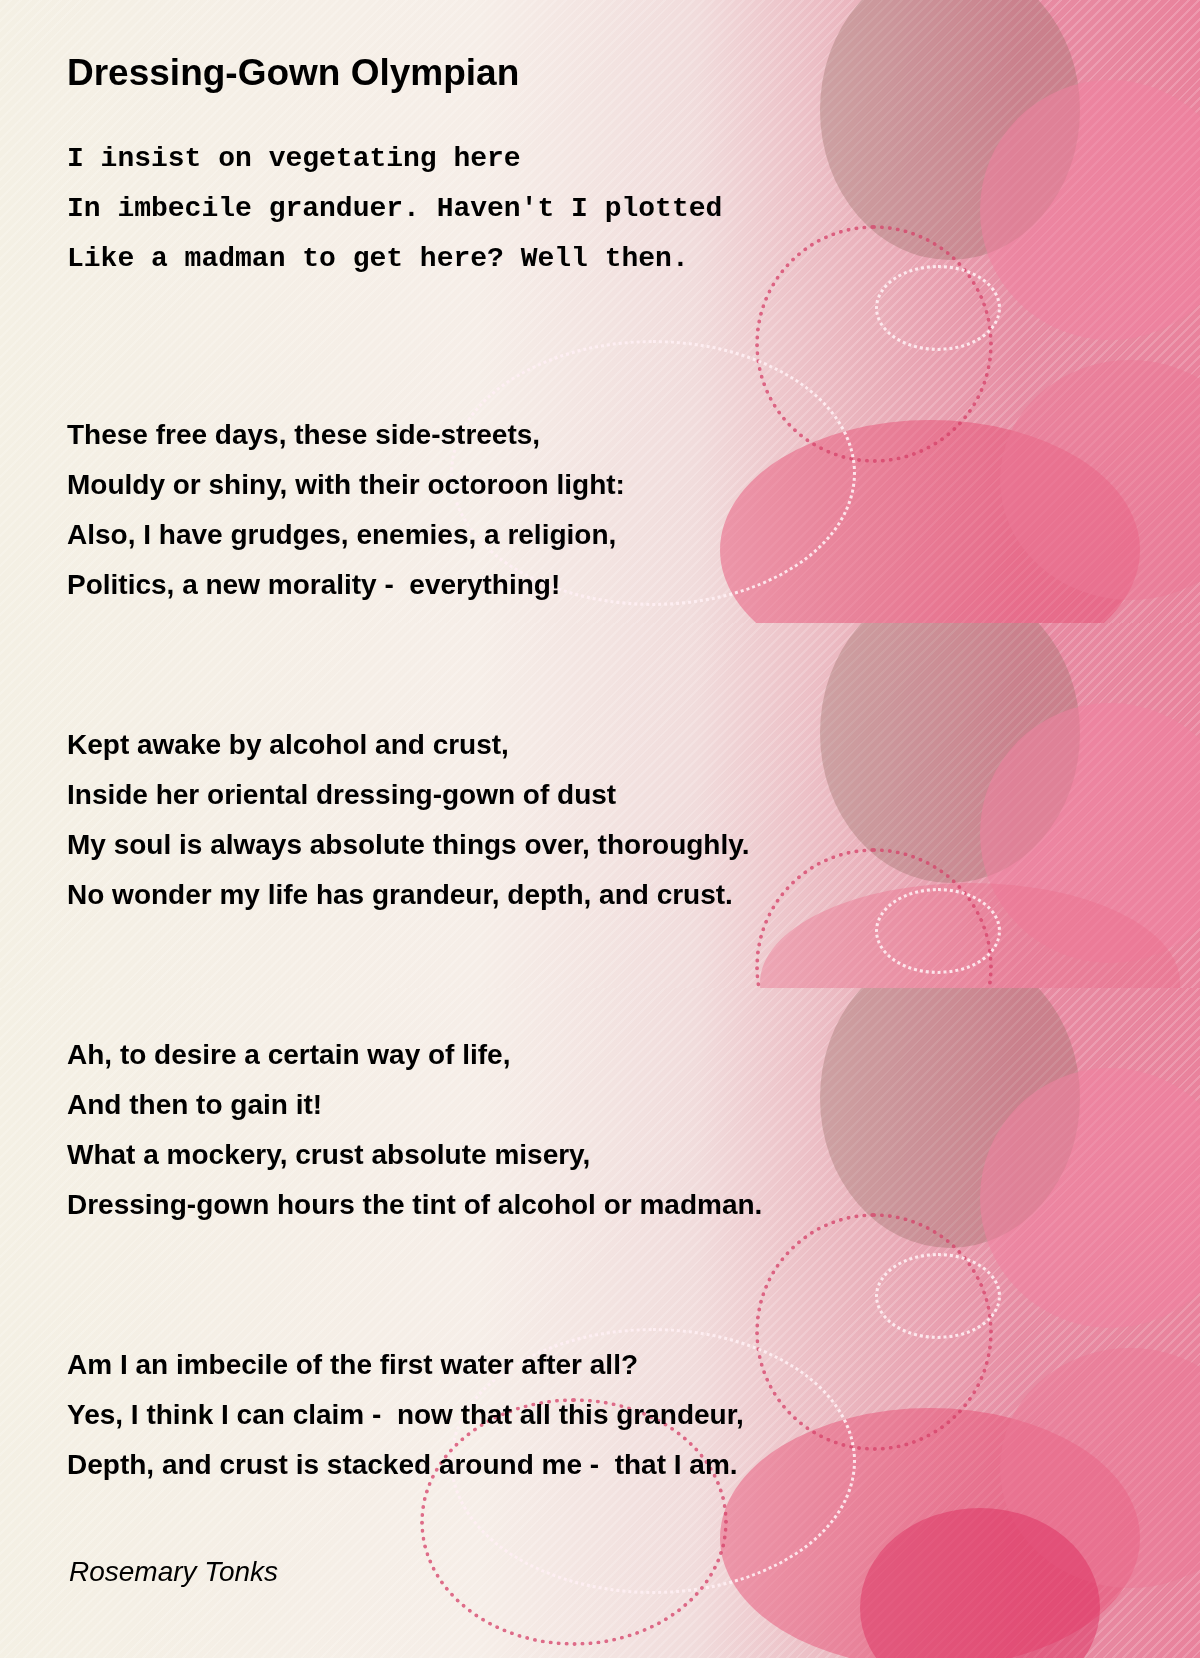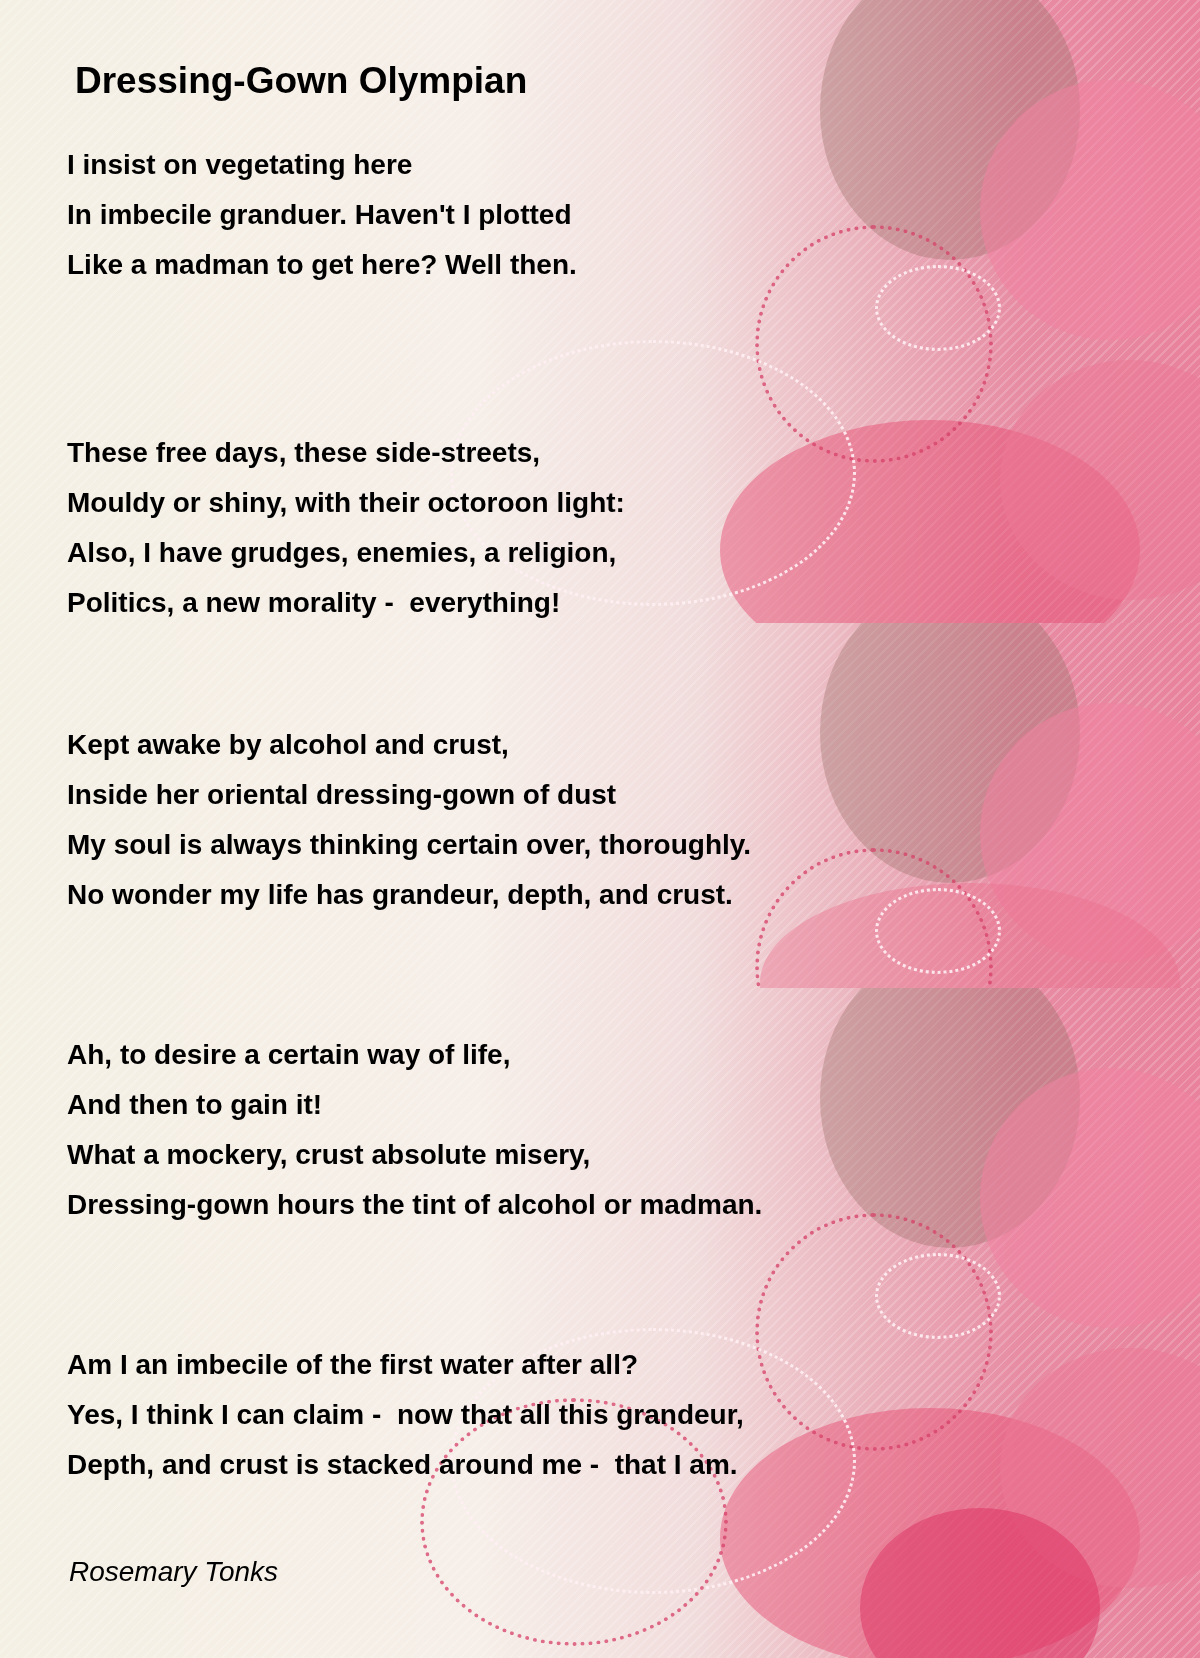--- a/index.html
+++ b/index.html
@@ -20,21 +20,21 @@
   .blob { position: absolute; border-radius: 50%; }
   .dots {
     position: absolute; border-radius: 50%;
     border: 4px dotted rgba(214,64,104,0.75);
   }
   .dots.white { border: 3px dotted rgba(255,240,244,0.9); }
   .content {
     position: absolute; left: 67px; top: 0; width: 900px;
   }
   .title {
-    position: absolute; left: 0; top: 52px; margin: 8px;
+    position: absolute; left: 0; top: 52px; margin: 0;
     font-size: 37px; font-weight: bold; white-space: nowrap;
   }
   .stanza { position: absolute; left: 0; }
   .line {
     font-size: 28px; font-weight: bold; line-height: 50px; height: 50px;
     white-space: pre; margin: 0;
   }
   .author {
     position: absolute; left: 2px; top: 1556px;
     font-size: 28px; font-style: italic; white-space: nowrap;
@@ -70,37 +70,37 @@
   <div class="blob" style="left:860px;top:520px;width:240px;height:200px;background:rgba(220,40,90,0.45);"></div>
   <div class="dots" style="left:755px;top:225px;width:230px;height:230px;"></div>
   <div class="dots white" style="left:875px;top:265px;width:120px;height:80px;"></div>
   <div class="dots white" style="left:450px;top:340px;width:400px;height:260px;"></div>
   <div class="dots" style="left:420px;top:410px;width:300px;height:240px;"></div>
 </div>
 
 <div class="content">
   <h1 class="title">Dressing-Gown Olympian</h1>
 
-  <div class="stanza" style="top:140px;">
+  <div class="stanza" style="top:134px;font-family:Liberation Mono, monospace;">
     <p class="line">I insist on vegetating here</p>
     <p class="line">In imbecile granduer. Haven't I plotted</p>
     <p class="line">Like a madman to get here? Well then.</p>
   </div>
 
-  <div class="stanza" style="top:428px;">
+  <div class="stanza" style="top:410px;">
     <p class="line">These free days, these side-streets,</p>
     <p class="line">Mouldy or shiny, with their octoroon light:</p>
     <p class="line">Also, I have grudges, enemies, a religion,</p>
     <p class="line">Politics, a new morality -  everything!</p>
   </div>
 
   <div class="stanza" style="top:720px;">
     <p class="line">Kept awake by alcohol and crust,</p>
     <p class="line">Inside her oriental dressing-gown of dust</p>
-    <p class="line">My soul is always thinking certain over, thoroughly.</p>
+    <p class="line">My soul is always absolute things over, thoroughly.</p>
     <p class="line">No wonder my life has grandeur, depth, and crust.</p>
   </div>
 
   <div class="stanza" style="top:1030px;">
     <p class="line">Ah, to desire a certain way of life,</p>
     <p class="line">And then to gain it!</p>
     <p class="line">What a mockery, crust absolute misery,</p>
     <p class="line">Dressing-gown hours the tint of alcohol or madman.</p>
   </div>
 

